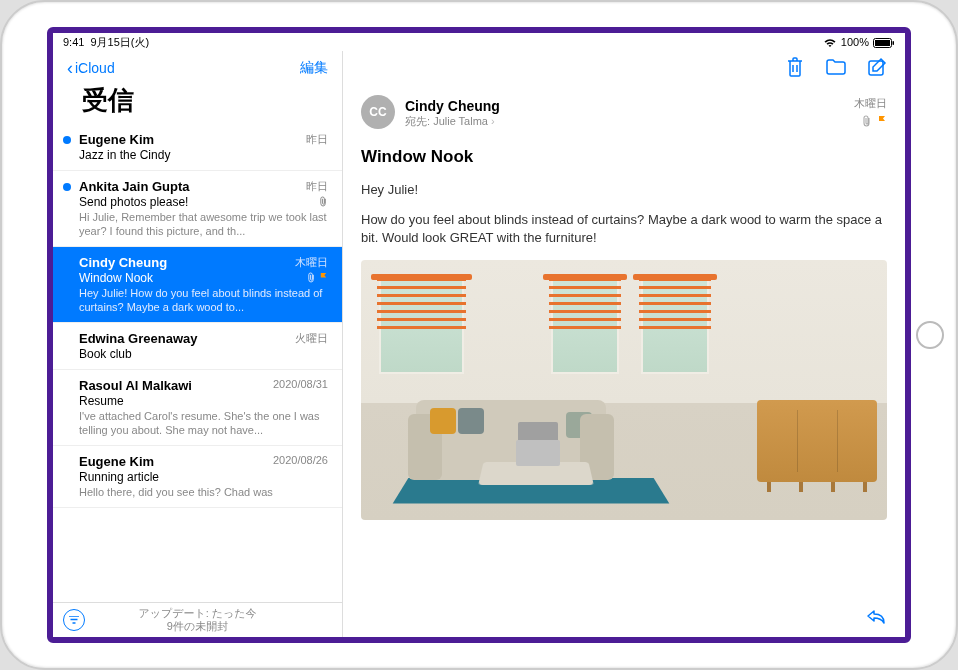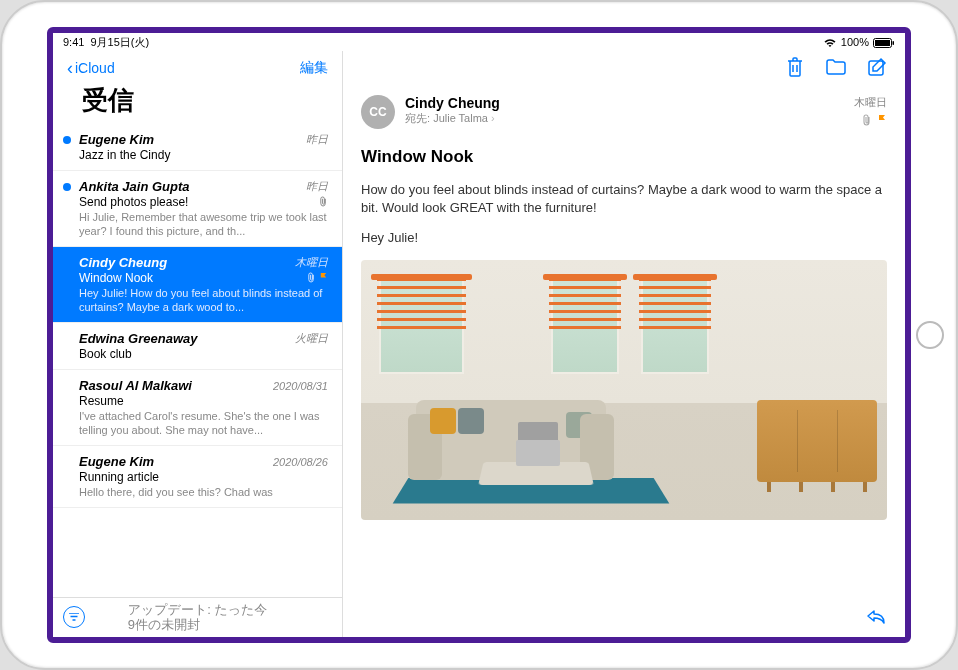--- a/index.html
+++ b/index.html
@@ -16,41 +16,41 @@
     .sidebar-header { padding: 4px 14px 0; }
     .nav-row { display: flex; justify-content: space-between; align-items: center; height: 26px; }
     .back-button { display: flex; align-items: center; color: #007aff; font-size: 14px; cursor: pointer; }
     .back-chevron { font-size: 18px; margin-right: 2px; }
     .edit-button { color: #007aff; font-size: 14px; cursor: pointer; }
     .inbox-title { font-size: 26px; font-weight: 700; margin: 2px 15px 6px; }
     .message-list { flex: 1; overflow-y: auto; }
     .message-item { padding: 8px 14px 8px 26px; border-bottom: 1px solid #eee; position: relative; cursor: pointer; }
     .message-item.selected { background: #007aff; color: #fff; }
     .unread-dot { position: absolute; left: 10px; top: 12px; width: 8px; height: 8px; background: #007aff; border-radius: 50%; }
-    .msg-row1 { display: flex; justify-content: space-between; align-items: center; font-style: italic; }
+    .msg-row1 { display: flex; justify-content: space-between; align-items: flex-start; }
     .msg-sender { font-weight: 600; font-size: 13px; }
     .msg-date { font-size: 11px; color: #888; }
     .message-item.selected .msg-date { color: #cfe1ff; }
     .msg-subject { font-size: 12px; font-weight: 500; margin-top: 1px; display: flex; align-items: center; justify-content: space-between; }
     .msg-preview { font-size: 11px; color: #888; margin-top: 1px; line-height: 1.3; max-height: 28px; overflow: hidden; }
     .message-item.selected .msg-preview { color: #dfeaff; }
     .badges { display: flex; gap: 3px; align-items: center; }
     .attach-icon, .flag-icon { font-size: 10px; }
     .flag-icon { color: #ff9500; }
     .message-item.selected .flag-icon { color: #ff9500; }
     .attach-icon { color: #888; }
     .message-item.selected .attach-icon { color: #cfe1ff; }
     .sidebar-footer { border-top: 1px solid #ddd; padding: 4px 10px; display: flex; align-items: center; justify-content: space-between; }
     .filter-button { width: 22px; height: 22px; border: 1.5px solid #007aff; border-radius: 50%; display: flex; align-items: center; justify-content: center; color: #007aff; font-size: 10px; }
-    .footer-status { font-size: 13px; color: #888; text-align: left; line-height: 1.2; }
+    .footer-status { font-size: 11px; color: #888; text-align: center; line-height: 1.2; }
     .detail-pane { flex: 1; display: flex; flex-direction: column; background: #fff; }
     .detail-toolbar { height: 36px; display: flex; justify-content: flex-end; align-items: center; gap: 20px; padding: 0 18px; }
     .toolbar-icon { color: #007aff; cursor: pointer; }
     .detail-body { flex: 1; padding: 8px 18px; overflow-y: auto; position: relative; }
-    .detail-header { display: flex; align-items: flex-start; gap: 10px; }
+    .detail-header { display: flex; align-items: flex-end; gap: 10px; }
     .avatar { width: 34px; height: 34px; border-radius: 50%; background: #b0b0b0; display: flex; align-items: center; justify-content: center; color: #fff; font-size: 12px; font-weight: 600; }
     .detail-from { flex: 1; }
     .detail-sender { font-weight: 600; font-size: 14px; }
     .detail-recipient { font-size: 11px; color: #888; }
     .detail-recipient .name { color: #888; }
     .detail-recipient .chev { color: #bbb; }
     .detail-meta { text-align: right; font-size: 11px; color: #888; }
     .detail-meta .icons { margin-top: 4px; display: flex; gap: 5px; justify-content: flex-end; }
     .detail-subject { font-size: 17px; font-weight: 700; margin: 18px 0 14px; }
     .detail-text { font-size: 13px; color: #333; line-height: 1.4; }
@@ -253,22 +253,22 @@
                 <span style="color:#ff9500">
                   <svg width="10" height="12" viewBox="0 0 10 12">
                       <path d="M2 1 V11 M2 1 H8 L6 3.5 L8 6 H2" fill="#ff9500"></path>
                     </svg>
                 </span>
               </div>
             </div>
           </div>
           <div class="detail-subject">Window Nook</div>
           <div class="detail-text">
+            <p>Hey Julie!</p>
             <p>How do you feel about blinds instead of curtains? Maybe a dark wood to warm the space a bit. Would look GREAT with the furniture!</p>
-            <p>Hey Julie!</p>
           </div>
           <div class="room-image">
             <div class="rug"></div>
             <div class="window w1">
                 <div class="blind"></div>
               </div>
             <div class="window w2">
                 <div class="blind"></div>
               </div>
             <div class="window w3">

